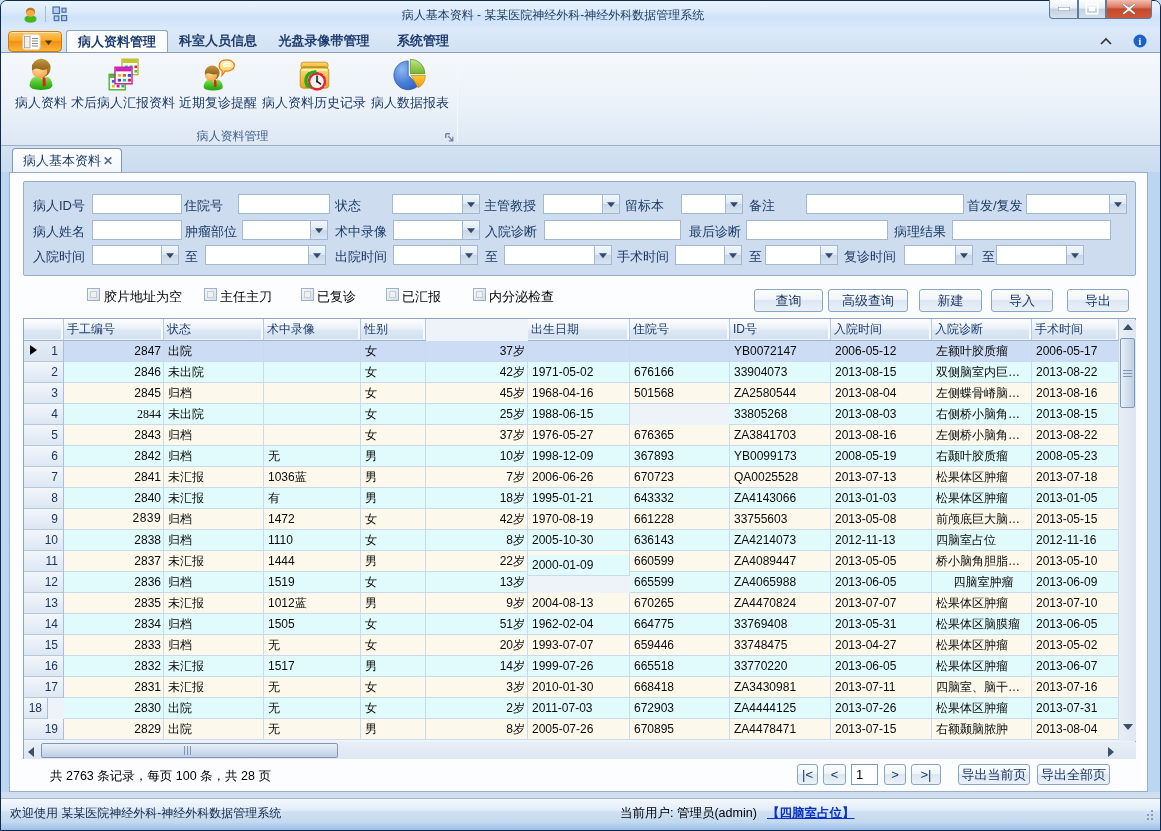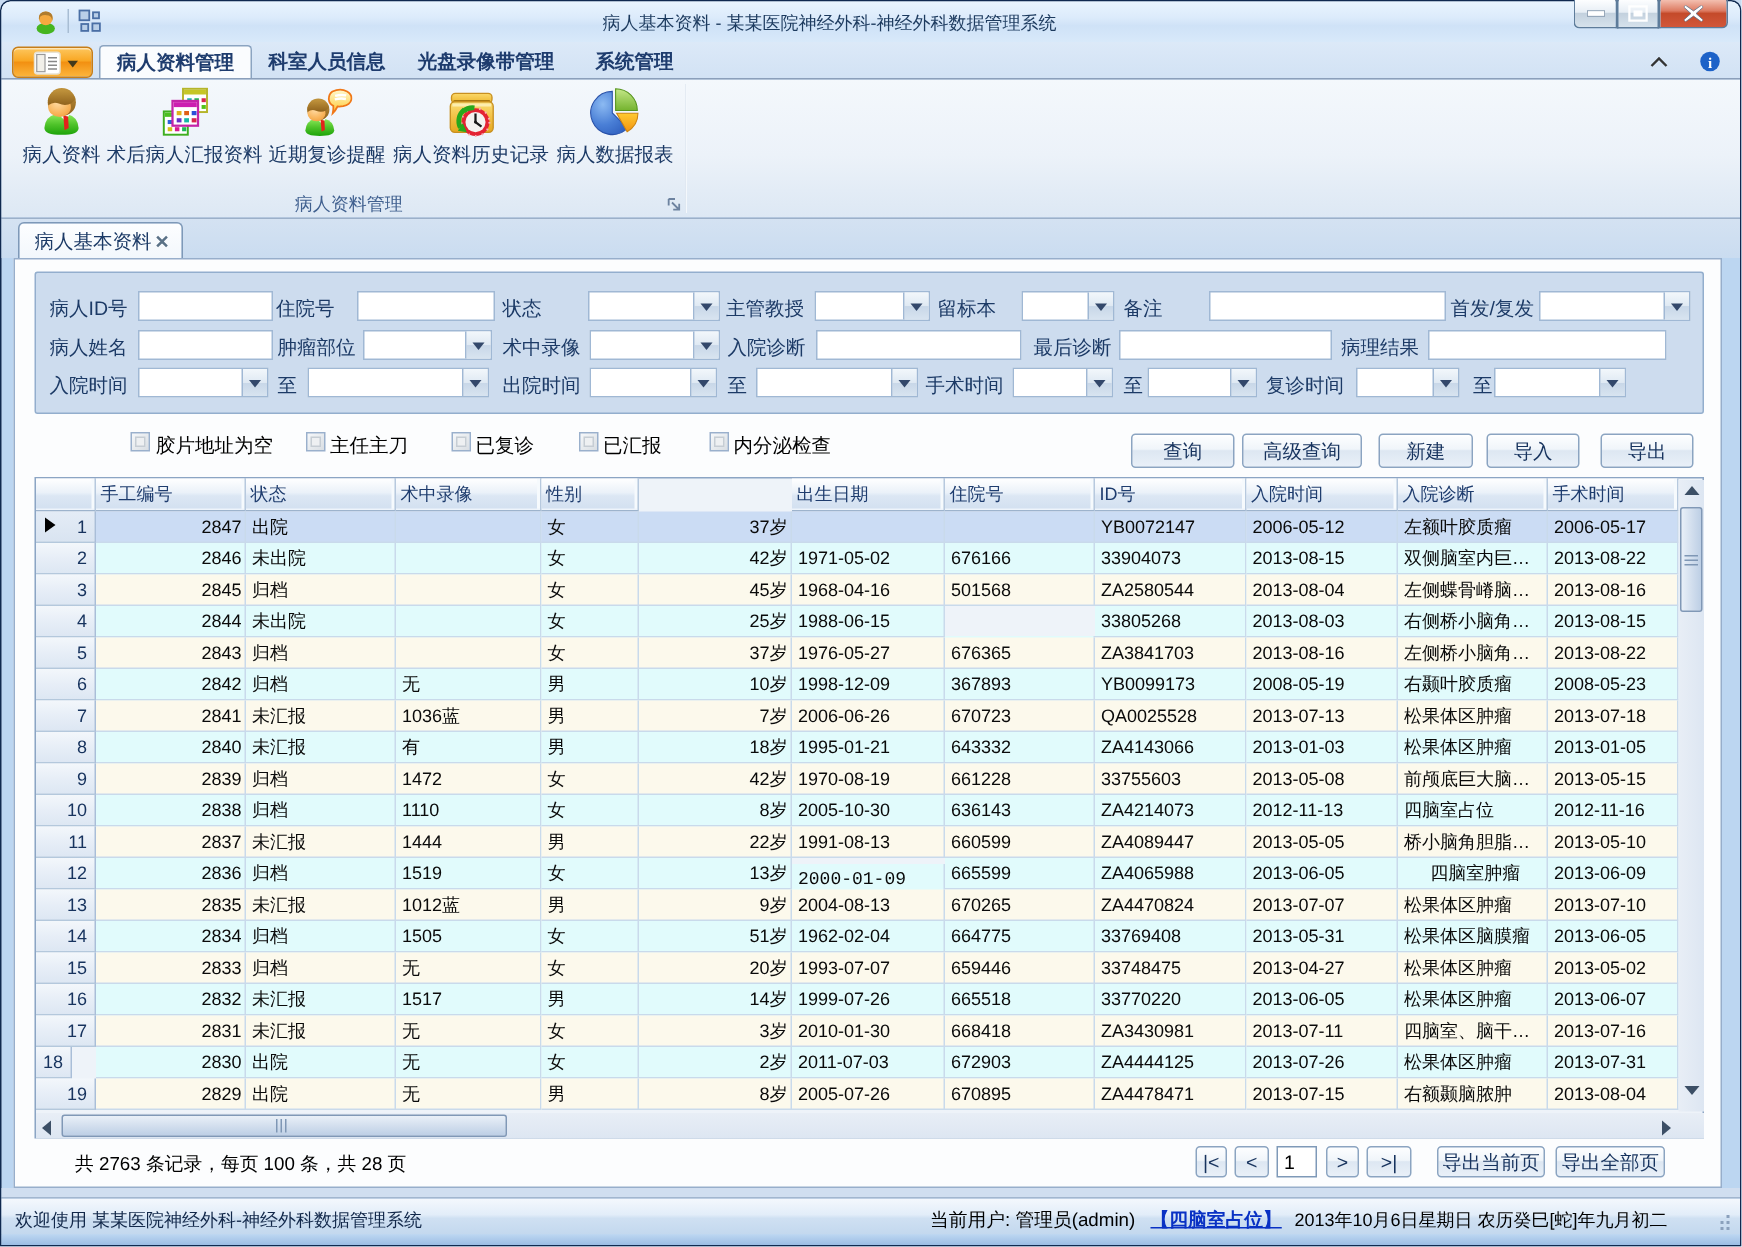--- a/index.html
+++ b/index.html
@@ -426,21 +426,21 @@
 <div class="gc rowcream" style="left:240px;top:64px;width:97px;"></div>
 <div class="gc rowcream" style="left:337px;top:64px;width:65px;">女</div>
 <div class="gc r rowcream" style="left:402px;top:64px;width:102px;">45岁</div>
 <div class="gc rowcream" style="left:504px;top:64px;width:102px;">1968-04-16</div>
 <div class="gc rowcream" style="left:606px;top:64px;width:100px;">501568</div>
 <div class="gc rowcream" style="left:706px;top:64px;width:101px;">ZA2580544</div>
 <div class="gc rowcream" style="left:807px;top:64px;width:101px;">2013-08-04</div>
 <div class="gc rowcream" style="left:908px;top:64px;width:100px;">左侧蝶骨嵴脑…</div>
 <div class="gc rowcream" style="left:1008px;top:64px;width:87px;">2013-08-16</div>
 <div class="gn" style="left:0px;top:85px;width:40px;">4</div>
-<div class="gc r rowcyan" style="left:40px;top:85px;width:100px;">2844</div>
+<div class="gc r rowcyan" style="left:40px;top:85px;width:100px;font-family:Liberation Serif, serif;">2844</div>
 <div class="gc rowcyan" style="left:140px;top:85px;width:100px;">未出院</div>
 <div class="gc rowcyan" style="left:240px;top:85px;width:97px;"></div>
 <div class="gc rowcyan" style="left:337px;top:85px;width:65px;">女</div>
 <div class="gc r rowcyan" style="left:402px;top:85px;width:102px;">25岁</div>
 <div class="gc rowcyan" style="left:504px;top:85px;width:102px;">1988-06-15</div>
 <div class="gc rowcyan" style="left:606px;top:85px;width:100px;margin-top:20px;">674223</div>
 <div class="gc rowcyan" style="left:706px;top:85px;width:101px;">33805268</div>
 <div class="gc rowcyan" style="left:807px;top:85px;width:101px;">2013-08-03</div>
 <div class="gc rowcyan" style="left:908px;top:85px;width:100px;">右侧桥小脑角…</div>
 <div class="gc rowcyan" style="left:1008px;top:85px;width:87px;">2013-08-15</div>
@@ -486,21 +486,21 @@
 <div class="gc rowcyan" style="left:240px;top:169px;width:97px;">有</div>
 <div class="gc rowcyan" style="left:337px;top:169px;width:65px;">男</div>
 <div class="gc r rowcyan" style="left:402px;top:169px;width:102px;">18岁</div>
 <div class="gc rowcyan" style="left:504px;top:169px;width:102px;">1995-01-21</div>
 <div class="gc rowcyan" style="left:606px;top:169px;width:100px;">643332</div>
 <div class="gc rowcyan" style="left:706px;top:169px;width:101px;">ZA4143066</div>
 <div class="gc rowcyan" style="left:807px;top:169px;width:101px;">2013-01-03</div>
 <div class="gc rowcyan" style="left:908px;top:169px;width:100px;">松果体区肿瘤</div>
 <div class="gc rowcyan" style="left:1008px;top:169px;width:87px;">2013-01-05</div>
 <div class="gn" style="left:0px;top:190px;width:40px;">9</div>
-<div class="gc r rowcream" style="left:40px;top:190px;width:100px;">2839</div>
+<div class="gc r rowcream" style="left:40px;top:190px;width:100px;font-family:Liberation Mono, monospace;">2839</div>
 <div class="gc rowcream" style="left:140px;top:190px;width:100px;">归档</div>
 <div class="gc rowcream" style="left:240px;top:190px;width:97px;">1472</div>
 <div class="gc rowcream" style="left:337px;top:190px;width:65px;">女</div>
 <div class="gc r rowcream" style="left:402px;top:190px;width:102px;">42岁</div>
 <div class="gc rowcream" style="left:504px;top:190px;width:102px;">1970-08-19</div>
 <div class="gc rowcream" style="left:606px;top:190px;width:100px;">661228</div>
 <div class="gc rowcream" style="left:706px;top:190px;width:101px;">33755603</div>
 <div class="gc rowcream" style="left:807px;top:190px;width:101px;">2013-05-08</div>
 <div class="gc rowcream" style="left:908px;top:190px;width:100px;">前颅底巨大脑…</div>
 <div class="gc rowcream" style="left:1008px;top:190px;width:87px;">2013-05-15</div>
@@ -527,21 +527,21 @@
 <div class="gc rowcream" style="left:706px;top:232px;width:101px;">ZA4089447</div>
 <div class="gc rowcream" style="left:807px;top:232px;width:101px;">2013-05-05</div>
 <div class="gc rowcream" style="left:908px;top:232px;width:100px;">桥小脑角胆脂…</div>
 <div class="gc rowcream" style="left:1008px;top:232px;width:87px;">2013-05-10</div>
 <div class="gn" style="left:0px;top:253px;width:40px;">12</div>
 <div class="gc r rowcyan" style="left:40px;top:253px;width:100px;">2836</div>
 <div class="gc rowcyan" style="left:140px;top:253px;width:100px;">归档</div>
 <div class="gc rowcyan" style="left:240px;top:253px;width:97px;">1519</div>
 <div class="gc rowcyan" style="left:337px;top:253px;width:65px;">女</div>
 <div class="gc r rowcyan" style="left:402px;top:253px;width:102px;">13岁</div>
-<div class="gc rowcyan" style="left:504px;top:257px;width:102px;font-family:Liberation Mono, monospace;">2000-01-09</div>
+<div class="gc rowcyan" style="left:504px;top:236px;width:102px;">2000-01-09</div>
 <div class="gc rowcyan" style="left:606px;top:253px;width:100px;">665599</div>
 <div class="gc rowcyan" style="left:706px;top:253px;width:101px;">ZA4065988</div>
 <div class="gc rowcyan" style="left:807px;top:253px;width:101px;">2013-06-05</div>
 <div class="gc rowcyan" style="left:908px;top:253px;width:100px;text-align:center;">四脑室肿瘤</div>
 <div class="gc rowcyan" style="left:1008px;top:253px;width:87px;">2013-06-09</div>
 <div class="gn" style="left:0px;top:274px;width:40px;">13</div>
 <div class="gc r rowcream" style="left:40px;top:274px;width:100px;">2835</div>
 <div class="gc rowcream" style="left:140px;top:274px;width:100px;">未汇报</div>
 <div class="gc rowcream" style="left:240px;top:274px;width:97px;">1012蓝</div>
 <div class="gc rowcream" style="left:337px;top:274px;width:65px;">男</div>
@@ -644,21 +644,20 @@
 <div style="position:absolute;left:841px;top:591px;width:27px;height:21px;background:#fff;border:1px solid #7e99b8;font-size:13px;color:#000;padding:2px 0 0 4px;">1</div>
 <div class="pgbtn" style="left:948px;top:591px;width:72px;">导出当前页</div>
 <div class="pgbtn" style="left:1027px;top:591px;width:73px;">导出全部页</div>
 </div>
 
 <div style="position:absolute;left:1px;top:792px;width:1159px;height:6px;background:#d0def0;"></div>
 <div id="statusbar">
   <div class="l">欢迎使用 某某医院神经外科-神经外科数据管理系统</div>
   <div class="r" style="left:619px;">当前用户: 管理员(admin)</div>
   <div class="r" style="left:766px;color:#0931c4;font-weight:700;text-decoration:underline;">【四脑室占位】</div>
-  <div class="r" style="left:862px;font-size:12px;">2013年10月6日星期日 农历癸巳[蛇]年九月初二</div>
   <svg width="10" height="10" style="position:absolute;left:1143px;top:11px;">
       <g fill="#8aa0bc">
         <rect x="7" y="0" width="2" height="2"></rect>
         <rect x="7" y="4" width="2" height="2"></rect>
         <rect x="7" y="8" width="2" height="2"></rect>
         <rect x="3" y="4" width="2" height="2"></rect>
         <rect x="3" y="8" width="2" height="2"></rect>
       </g>
     </svg>
 </div>

